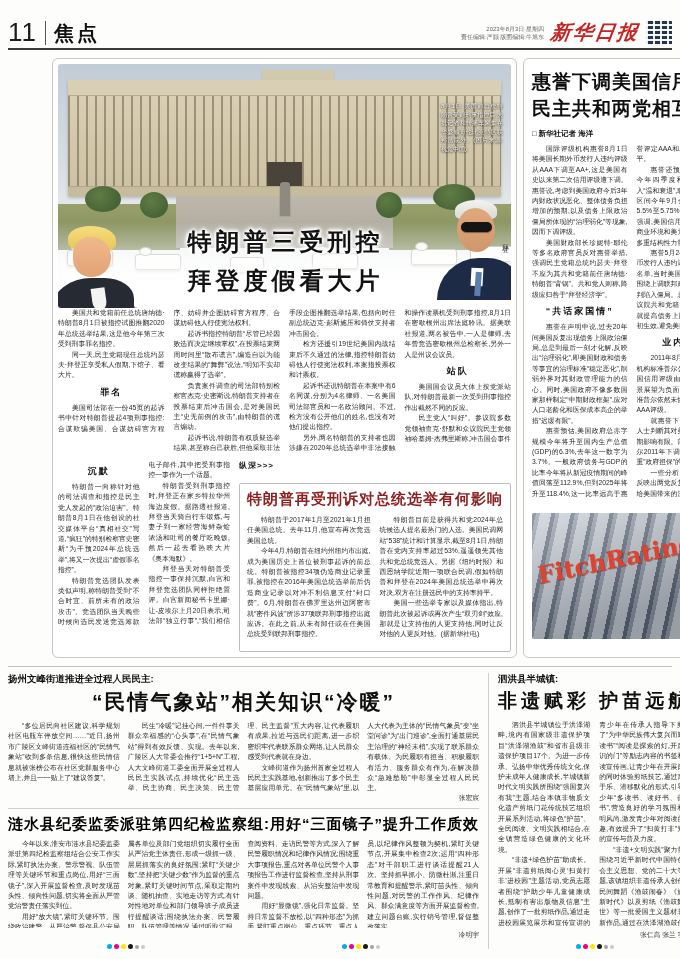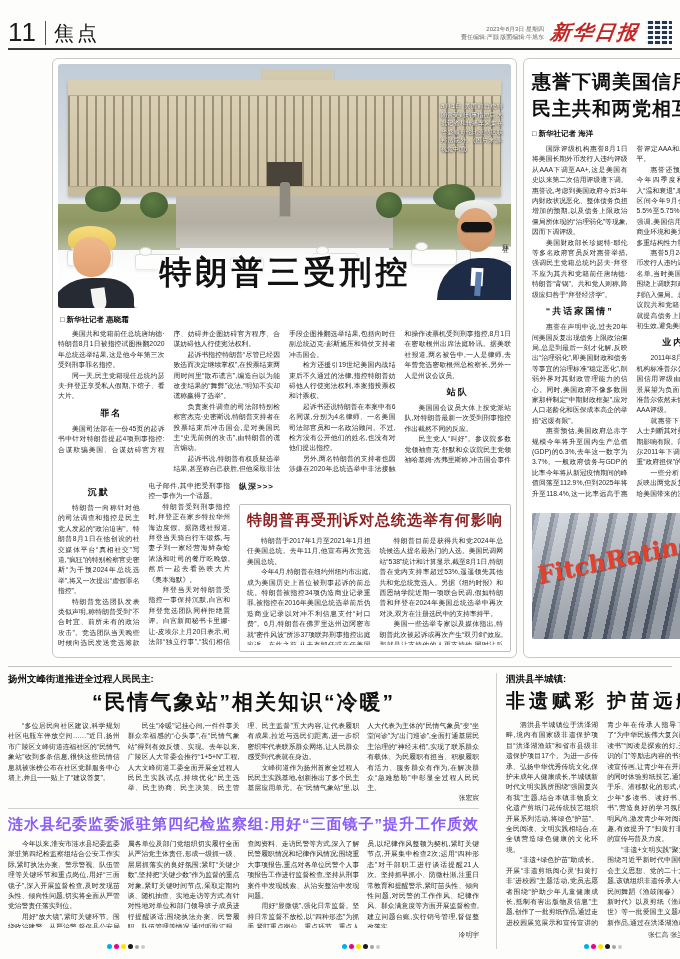--- a/index.html
+++ b/index.html
@@ -5,21 +5,21 @@
   *{margin:0;padding:0;box-sizing:border-box}
   html,body{background:#e9e9e6}
   body{width:680px;height:959px;font-family:"Liberation Sans","DejaVu Sans",sans-serif;color:#2a2a2a}
   .page{width:680px;height:959px;background:#fdfdfb;position:relative;overflow:hidden;padding:0 8px}
 
   
   .masthead{height:50px;padding-top:14px;display:flex;align-items:flex-end;justify-content:space-between;border-bottom:2px solid #3a3a3a}
   .mh-left{display:flex;align-items:flex-end;gap:8px;padding-bottom:3px}
   .pagenum{font-size:26px;line-height:26px;font-weight:400;letter-spacing:1px;color:#1c1c1c}
   .mh-divider{width:1px;height:24px;background:#555}
-  .section-title{font-size:20px;line-height:24px;font-weight:400;letter-spacing:3px;color:#111}
+  .section-title{font-size:20px;line-height:24px;font-weight:700;letter-spacing:3px;color:#111}
   .mh-right{display:flex;align-items:center;gap:7px;padding-bottom:2px}
   .credits{text-align:right;font-size:6px;line-height:8px;color:#666}
   .paper-logo{font-family:"DejaVu Serif","Liberation Serif",serif;font-style:italic;font-weight:700;font-size:20px;color:#c32424;transform:skewX(-8deg);letter-spacing:2px;white-space:nowrap}
   .qr{width:26px;height:26px;border-radius:2px;background-color:#24364a;background-image:repeating-linear-gradient(0deg,rgba(255,255,255,.95) 0 2px,transparent 2px 5px),repeating-linear-gradient(90deg,rgba(255,255,255,.9) 0 2px,transparent 2px 7px)}
 
   
   .top-band{display:flex;gap:6px;margin-top:8px;margin-left:44px;height:600px}
   .package{flex:0 0 398px;border:1px solid #c8c8c6;border-radius:6px;background:#fff;padding:5px;display:flex;flex-direction:column}
   .fitch-box{flex:1;border:1px solid #c8c8c6;border-radius:6px;background:#fff;padding:8px 8px 6px;display:flex;flex-direction:column}
 
@@ -49,21 +49,21 @@
   .biden{right:-4px;bottom:8px;width:76px;height:100px}
   .biden .hair{position:absolute;top:0;left:16px;width:42px;height:20px;background:linear-gradient(#f2f2f0,#d8d8d4);border-radius:55% 55% 30% 30%}
   .biden .face{position:absolute;top:8px;left:18px;width:38px;height:44px;background:linear-gradient(#e0a87d,#d1976c);border-radius:48% 52% 48% 52%}
   .biden .shades{position:absolute;top:22px;left:22px;width:31px;height:10px;background:#141414;border-radius:5px;box-shadow:0 1px 1px rgba(0,0,0,.4)}
   .biden .suit{position:absolute;bottom:0;left:-2px;width:110%;height:42px;background:#1e2b47;border-radius:50% 40% 0 0/100% 70% 0 0}
   .biden .shirt{position:absolute;bottom:14px;left:32px;width:12px;height:18px;background:#fff;transform:rotate(3deg)}
   .biden .tie{position:absolute;bottom:4px;left:36px;width:6px;height:24px;background:#5d7fae;transform:rotate(4deg)}
   .vlabel{position:absolute;writing-mode:vertical-rl;font-size:7px;letter-spacing:2px;color:#333}
   .vlabel.trump-l{left:70px;bottom:2px}
   .vlabel.biden-l{right:1px;bottom:66px}
-  .big-headline{position:absolute;left:86px;right:84px;bottom:16px;text-align:center;font-weight:900;font-size:32px;line-height:39px;letter-spacing:4px;color:#121212;text-shadow:-2px 0 3px #fff,2px 0 3px #fff,0 -2px 3px #fff,0 2px 3px #fff,0 0 8px #fff;white-space:nowrap}
+  .big-headline{position:absolute;left:86px;right:84px;bottom:8px;text-align:center;font-weight:900;font-size:24px;line-height:39px;letter-spacing:4px;color:#121212;text-shadow:-2px 0 3px #fff,2px 0 3px #fff,0 -2px 3px #fff,0 2px 3px #fff,0 0 8px #fff;white-space:nowrap}
 
   
   .byline{font-size:7.5px;font-weight:700;color:#111;margin:7px 2px 4px}
   .para{font-size:6.8px;line-height:10.4px;text-indent:14px;text-align:justify;color:#282828}
   .subhead{font-size:9px;font-weight:800;text-align:center;color:#111;margin:5px 0 4px;letter-spacing:2px}
   .flow4{column-count:4;column-gap:9px;height:146px;overflow:hidden}
   .pkg-bottom{display:flex;gap:9px;margin-top:6px;flex:1;min-height:0}
   .flow2{width:172px;column-count:2;column-gap:9px;overflow:hidden;height:176px}
   .depth{flex:1;display:flex;flex-direction:column;min-height:0}
   .depth-label{font-size:8px;font-weight:800;letter-spacing:1px;color:#222;margin-bottom:12px}
@@ -75,28 +75,28 @@
   .f-head{font-size:19px;line-height:25px;font-weight:900;letter-spacing:1px;color:#0f0f0f;margin:2px 0 0;white-space:nowrap}
   .f-byline{font-size:7.5px;font-weight:700;color:#111;margin:8px 0 5px}
   .f-flow{column-count:2;column-gap:9px;height:362px;overflow:hidden}
   .f-photo-row{display:flex;gap:4px;margin-top:7px;height:126px}
   .f-photo{flex:1;position:relative;border-radius:2px;overflow:hidden;background:repeating-linear-gradient(102deg,#5f6a7c 0 4px,#8d97a8 4px 8px,#c3cad4 8px 19px)}
   .f-photo .glare{position:absolute;inset:0;background:linear-gradient(160deg,rgba(255,255,255,.35),rgba(0,0,0,.22) 70%)}
   .f-logo{position:absolute;top:30px;left:4px;transform:rotate(-12deg) skewX(-4deg);font-family:"DejaVu Serif","Liberation Serif",serif;font-weight:700;font-size:24px;color:#e5402c;letter-spacing:0;text-shadow:1px 1px 0 rgba(40,20,15,.35)}
 
   
   .bottom-band{display:flex;gap:9px;margin-top:8px;border-top:1px solid #c2c2c0;padding-top:6px;height:283px}
-  .bb-left{flex:0 0 438px;border-right:1px solid #d0d0ce;padding-right:17px;display:flex;flex-direction:column}
+  .bb-left{flex:0 0 438px;border-right:1px solid #d0d0ce;padding-right:9px;display:flex;flex-direction:column}
   .kicker{font-size:9.5px;font-weight:800;color:#111}
   .yz-head{font-size:21px;font-weight:900;text-align:center;letter-spacing:2px;margin:2px 0 5px;color:#101010;white-space:nowrap}
   .flow4s{column-count:4;column-gap:8px;text-align:justify;overflow:hidden}
   .yz-flow{height:82px}
   .author{font-size:6.8px;text-align:right;color:#333;margin-top:2px}
   .bb-sep{height:1px;background:#d0d0ce;margin:5px 0}
-  .ls-head{font-size:15px;font-weight:900;text-align:center;letter-spacing:1px;margin:1px 0 5px;color:#8b5cf6;white-space:nowrap}
+  .ls-head{font-size:15px;font-weight:900;text-align:center;letter-spacing:1px;margin:1px 0 5px;color:#000000;white-space:nowrap}
   .ls-flow{height:104px}
   .marks-row{display:flex;justify-content:space-around;margin-top:4px}
   .marks{display:flex;gap:2px;align-items:center}
   .dot{width:5px;height:5px;border-radius:50%;display:inline-block}
   .dot:nth-child(n+5){width:4px;height:4px;opacity:.8}
 
   .bb-right{flex:1;display:flex;flex-direction:column}
   .sh-head{font-size:19px;font-weight:900;text-align:center;letter-spacing:4px;margin:2px 0 6px;color:#101010;white-space:nowrap}
   .sh-flow{column-count:2;column-gap:9px;flex:1;overflow:hidden;min-height:0}
 </style>
@@ -166,24 +166,24 @@
           <div class="face"></div>
           <div class="shades"></div>
           <div class="suit"></div>
           <div class="shirt"></div>
           <div class="tie"></div>
         </div>
         <span class="vlabel trump-l">特朗普</span>
         <span class="vlabel biden-l">拜登</span>
         <div class="big-headline">
           <div>特朗普三受刑控</div>
-        </div>
-      </div>
-
-      <div class="byline">□ 新华社记者 惠晓霜</div>
+          <div>拜登度假看大片</div>
+        </div>
+      </div>
+
       <div class="flow4">
           <p class="para">美国共和党籍前任总统唐纳德·特朗普8月1日被指控试图推翻2020年总统选举结果,这是他今年第三次受到刑事罪名指控。</p>
           <p class="para">同一天,民主党籍现任总统约瑟夫·拜登正享受私人假期,下馆子、看大片。</p>
           <h4 class="subhead">罪名</h4>
           <p class="para">美国司法部在一份45页的起诉书中针对特朗普提起4项刑事指控:合谋欺骗美国、合谋妨碍官方程序、妨碍并企图妨碍官方程序、合谋妨碍他人行使宪法权利。</p>
           <p class="para">起诉书指控特朗普“尽管已经因败选而决定继续掌权”,在投票结束两周时间里“散布谎言”,编造自以为能改变结果的“舞弊”说法,“明知不实却谎称赢得了选举”。</p>
           <p class="para">负责案件调查的司法部特别检察官杰克·史密斯说,特朗普支持者在投票结束后冲击国会,是对美国民主“史无前例的攻击”,由特朗普的谎言煽动。</p>
           <p class="para">起诉书说,特朗普有权质疑选举结果,甚至称自己获胜,但他采取非法手段企图推翻选举结果,包括向时任副总统迈克·彭斯施压和倚仗支持者冲击国会。</p>
           <p class="para">检方还援引19世纪美国内战结束后不久通过的法律,指控特朗普妨碍他人行使宪法权利,本案指投票权和计票权。</p>
           <p class="para">起诉书还说特朗普在本案中有6名同谋,分别为4名律师、一名美国司法部官员和一名政治顾问。不过,检方没有公开他们的姓名,也没有对他们提出指控。</p>

